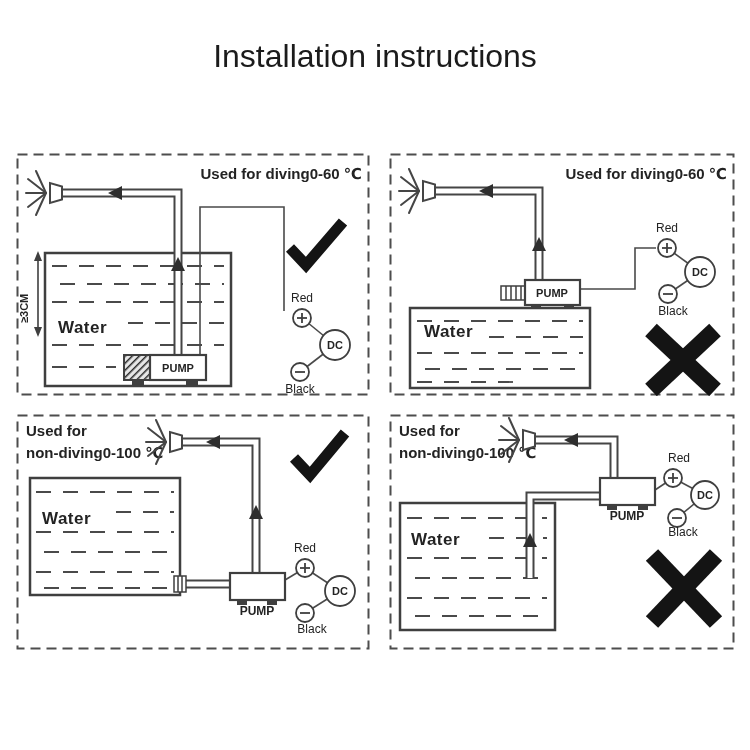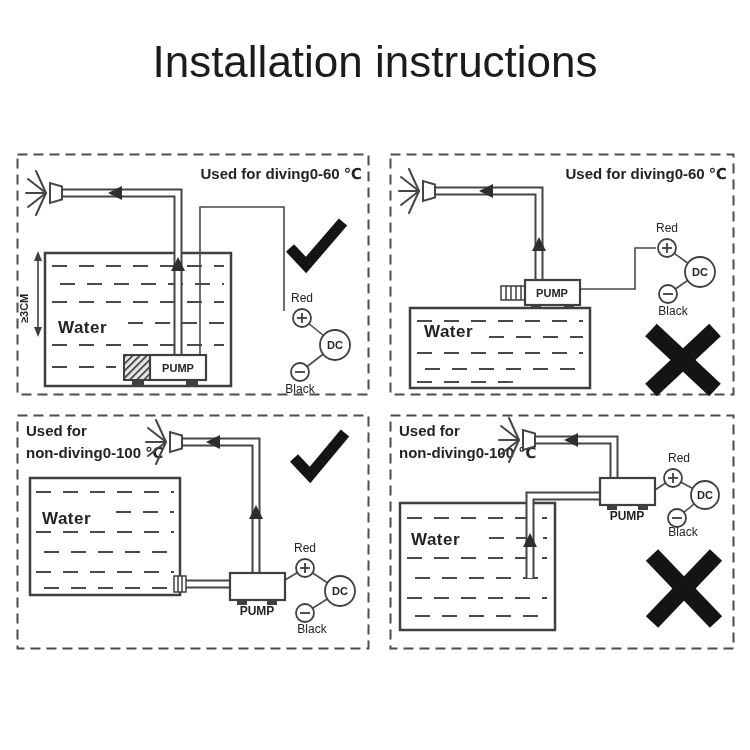--- a/index.html
+++ b/index.html
@@ -1,19 +1,19 @@
 <!DOCTYPE html>
 <html><head>
 <meta charset="utf-8">
 <style>
   html,body{margin:0;padding:0;background:#ffffff;}
   .stage{position:relative;width:750px;height:750px;background:#fff;overflow:hidden;
          font-family:"Liberation Sans","DejaVu Sans",sans-serif;}
   h1.title{position:absolute;top:40px;left:0;width:750px;margin:0;text-align:center;
-           font-size:44px;font-weight:400;color:#1b1b1b;letter-spacing:0px;line-height:1;}
+           font-size:32px;font-weight:400;color:#1b1b1b;letter-spacing:0px;line-height:1;}
   .panel{position:absolute;}
   .p1{left:16px;top:153px;width:354px;height:243px;}
   .p2{left:389px;top:153px;width:346px;height:243px;}
   .p3{left:16px;top:414px;width:354px;height:236px;}
   .p4{left:389px;top:414px;width:346px;height:236px;}
 
   svg text{font-family:"Liberation Sans","DejaVu Sans",sans-serif;fill:#232323;}
   .border{fill:none;stroke:#4d4d4d;stroke-width:2;stroke-dasharray:10 6;}
   .tank{fill:none;stroke:#3f3f3f;stroke-width:2.5;}
   .wdash line{stroke:#4a4a4a;stroke-width:1.8;stroke-dasharray:15 12;}

